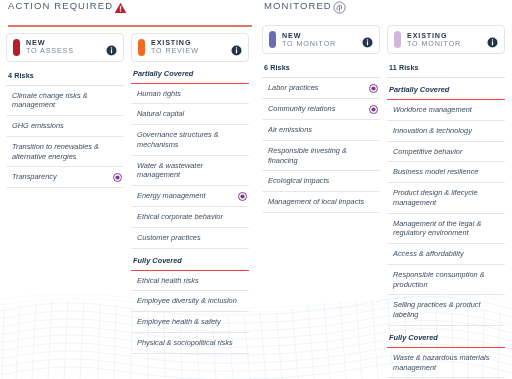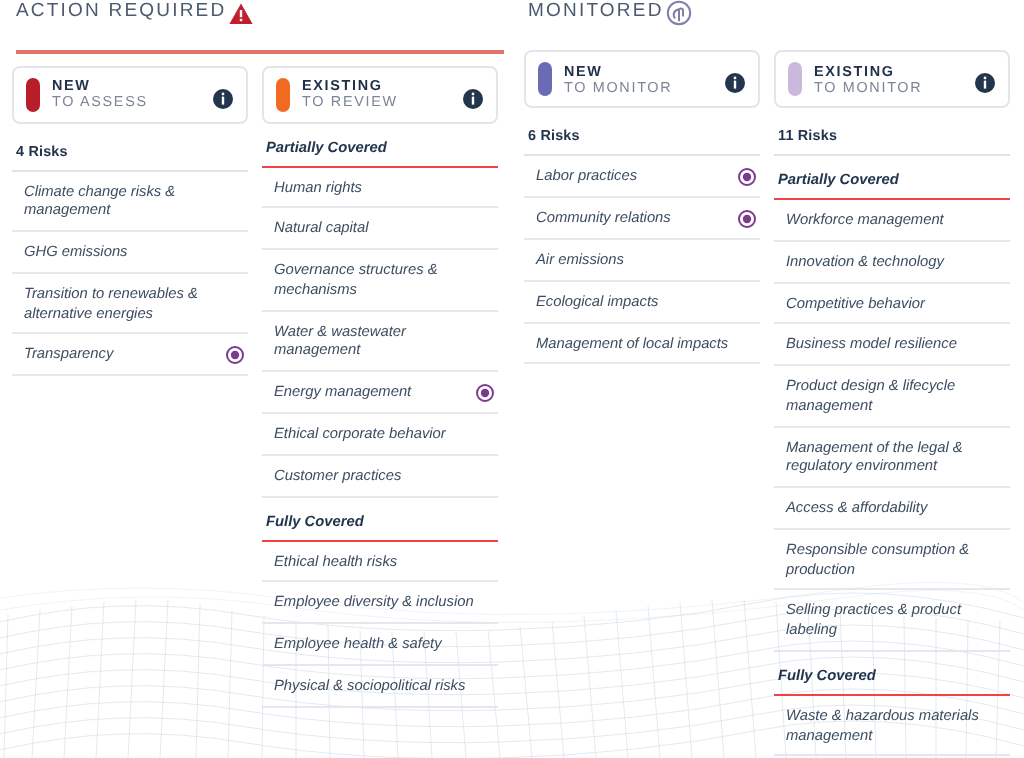--- a/index.html
+++ b/index.html
@@ -258,20 +258,23 @@
               <span class="txt">Community relations</span>
               <span class="badge"><svg width="9" height="9" viewBox="0 0 9 9">
                   <circle cx="4.5" cy="4.5" r="4" fill="none" stroke="#7b3b8c" stroke-width="1"></circle>
                   <circle cx="4.5" cy="4.5" r="2.1" fill="#7b3b8c"></circle>
                 </svg></span>
             </div>
             <div class="risk-row">
               <span class="txt">Air emissions</span>
             </div>
             <div class="risk-row">
+              <span class="txt">Responsible investing &amp; financing</span>
+            </div>
+            <div class="risk-row">
               <span class="txt">Ecological impacts</span>
             </div>
             <div class="risk-row">
               <span class="txt">Management of local impacts</span>
             </div>
           </div>
       </div>
 
       <div class="col">
         <div class="card-head">

